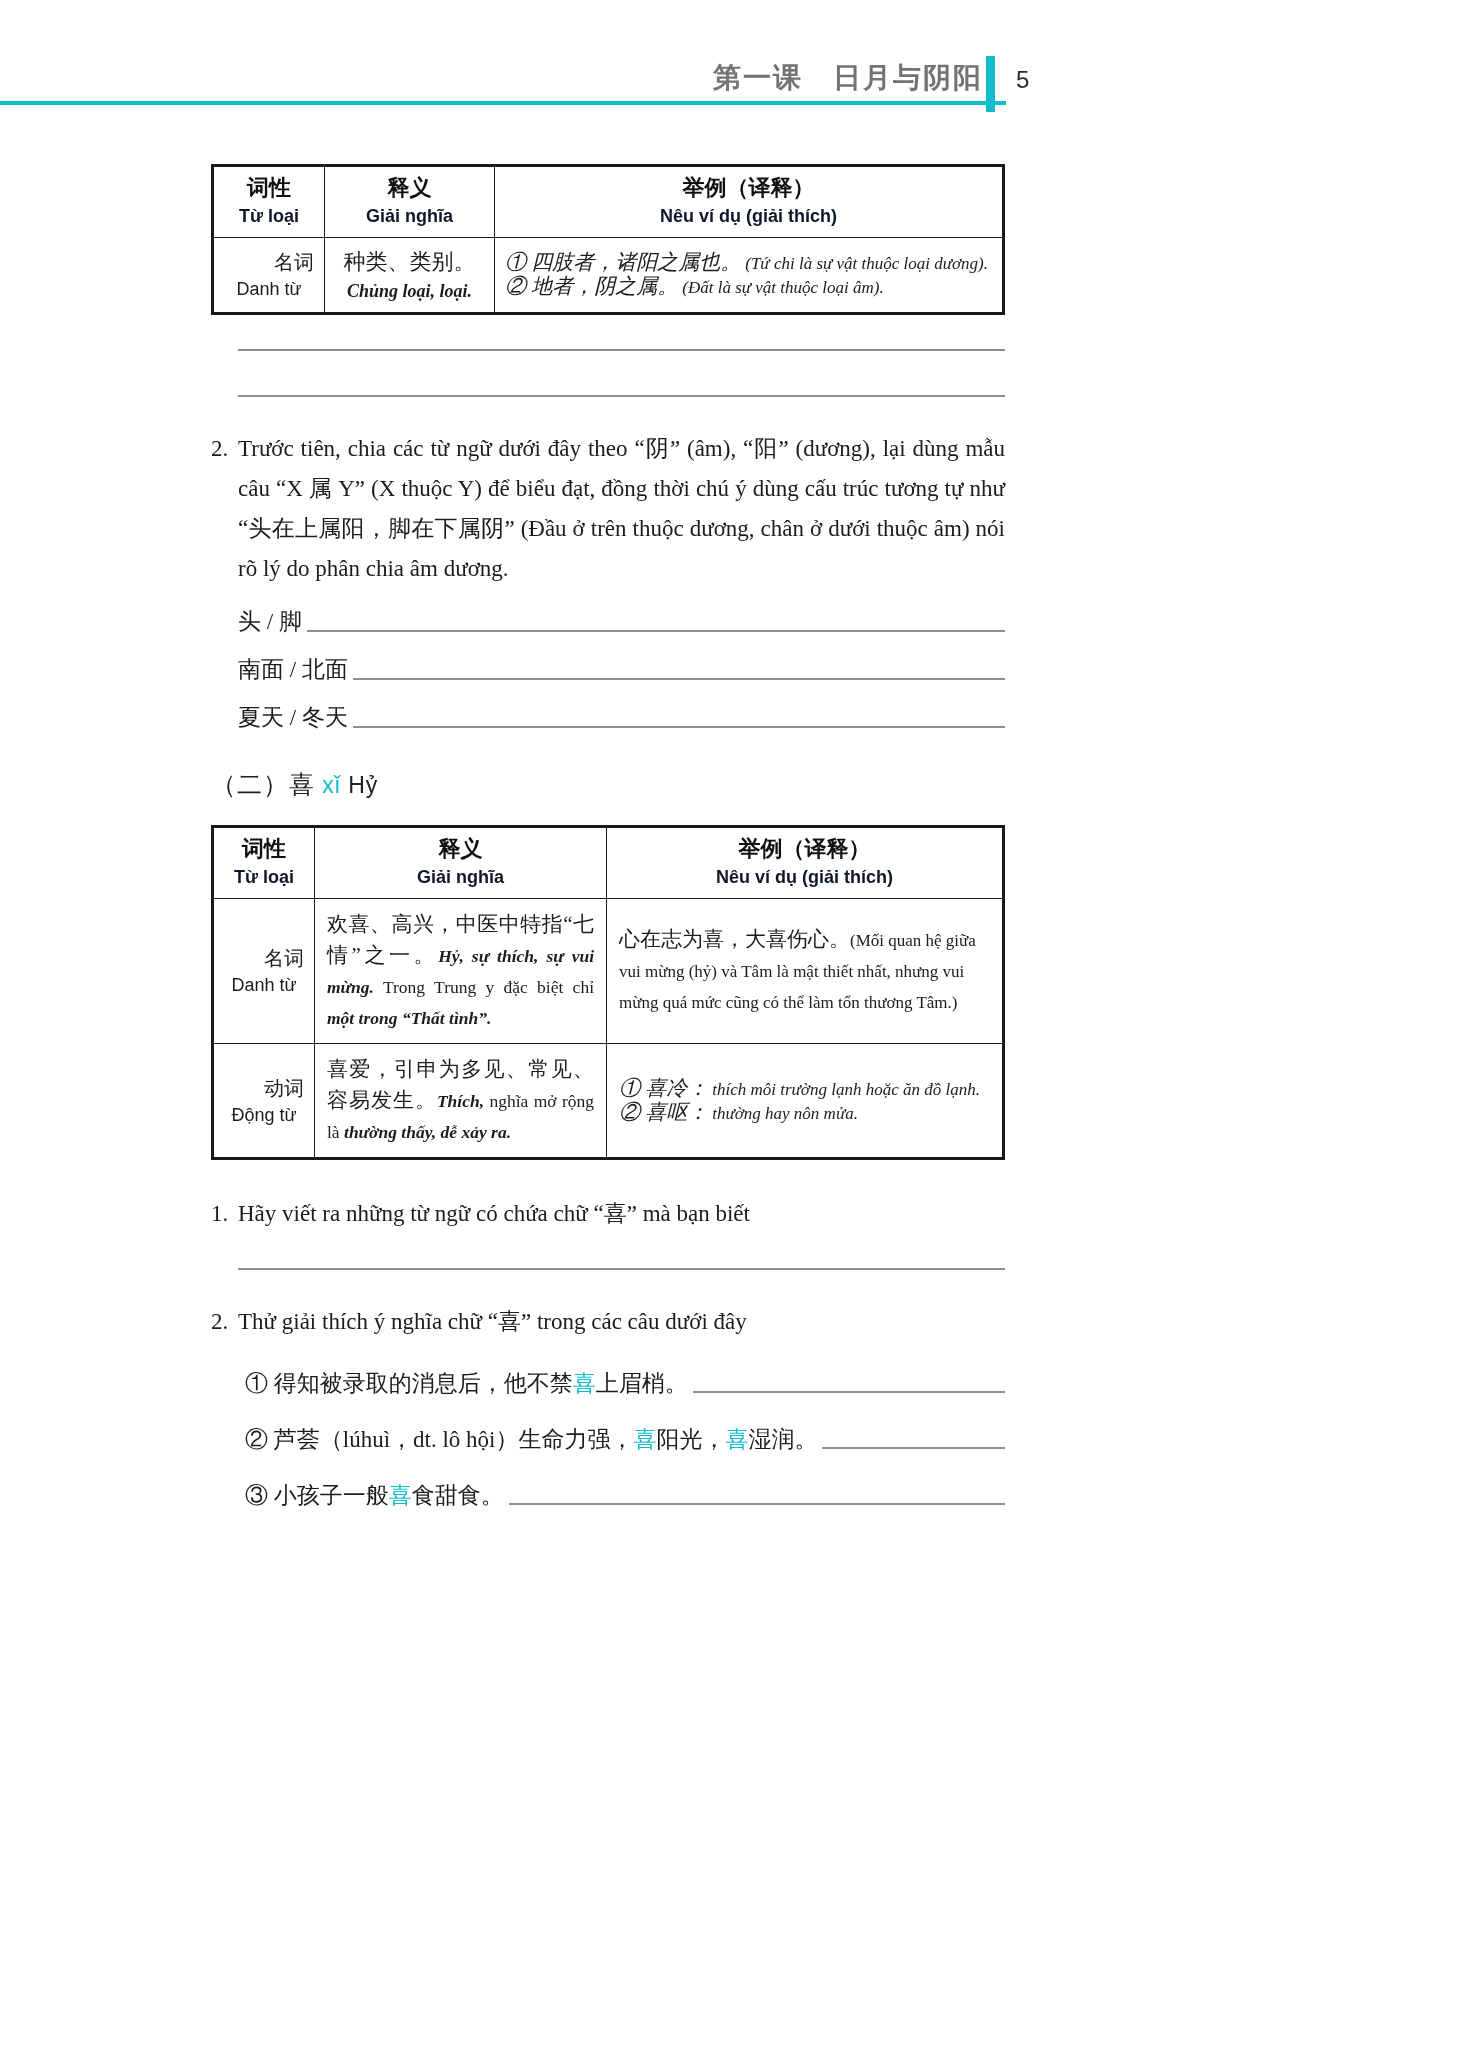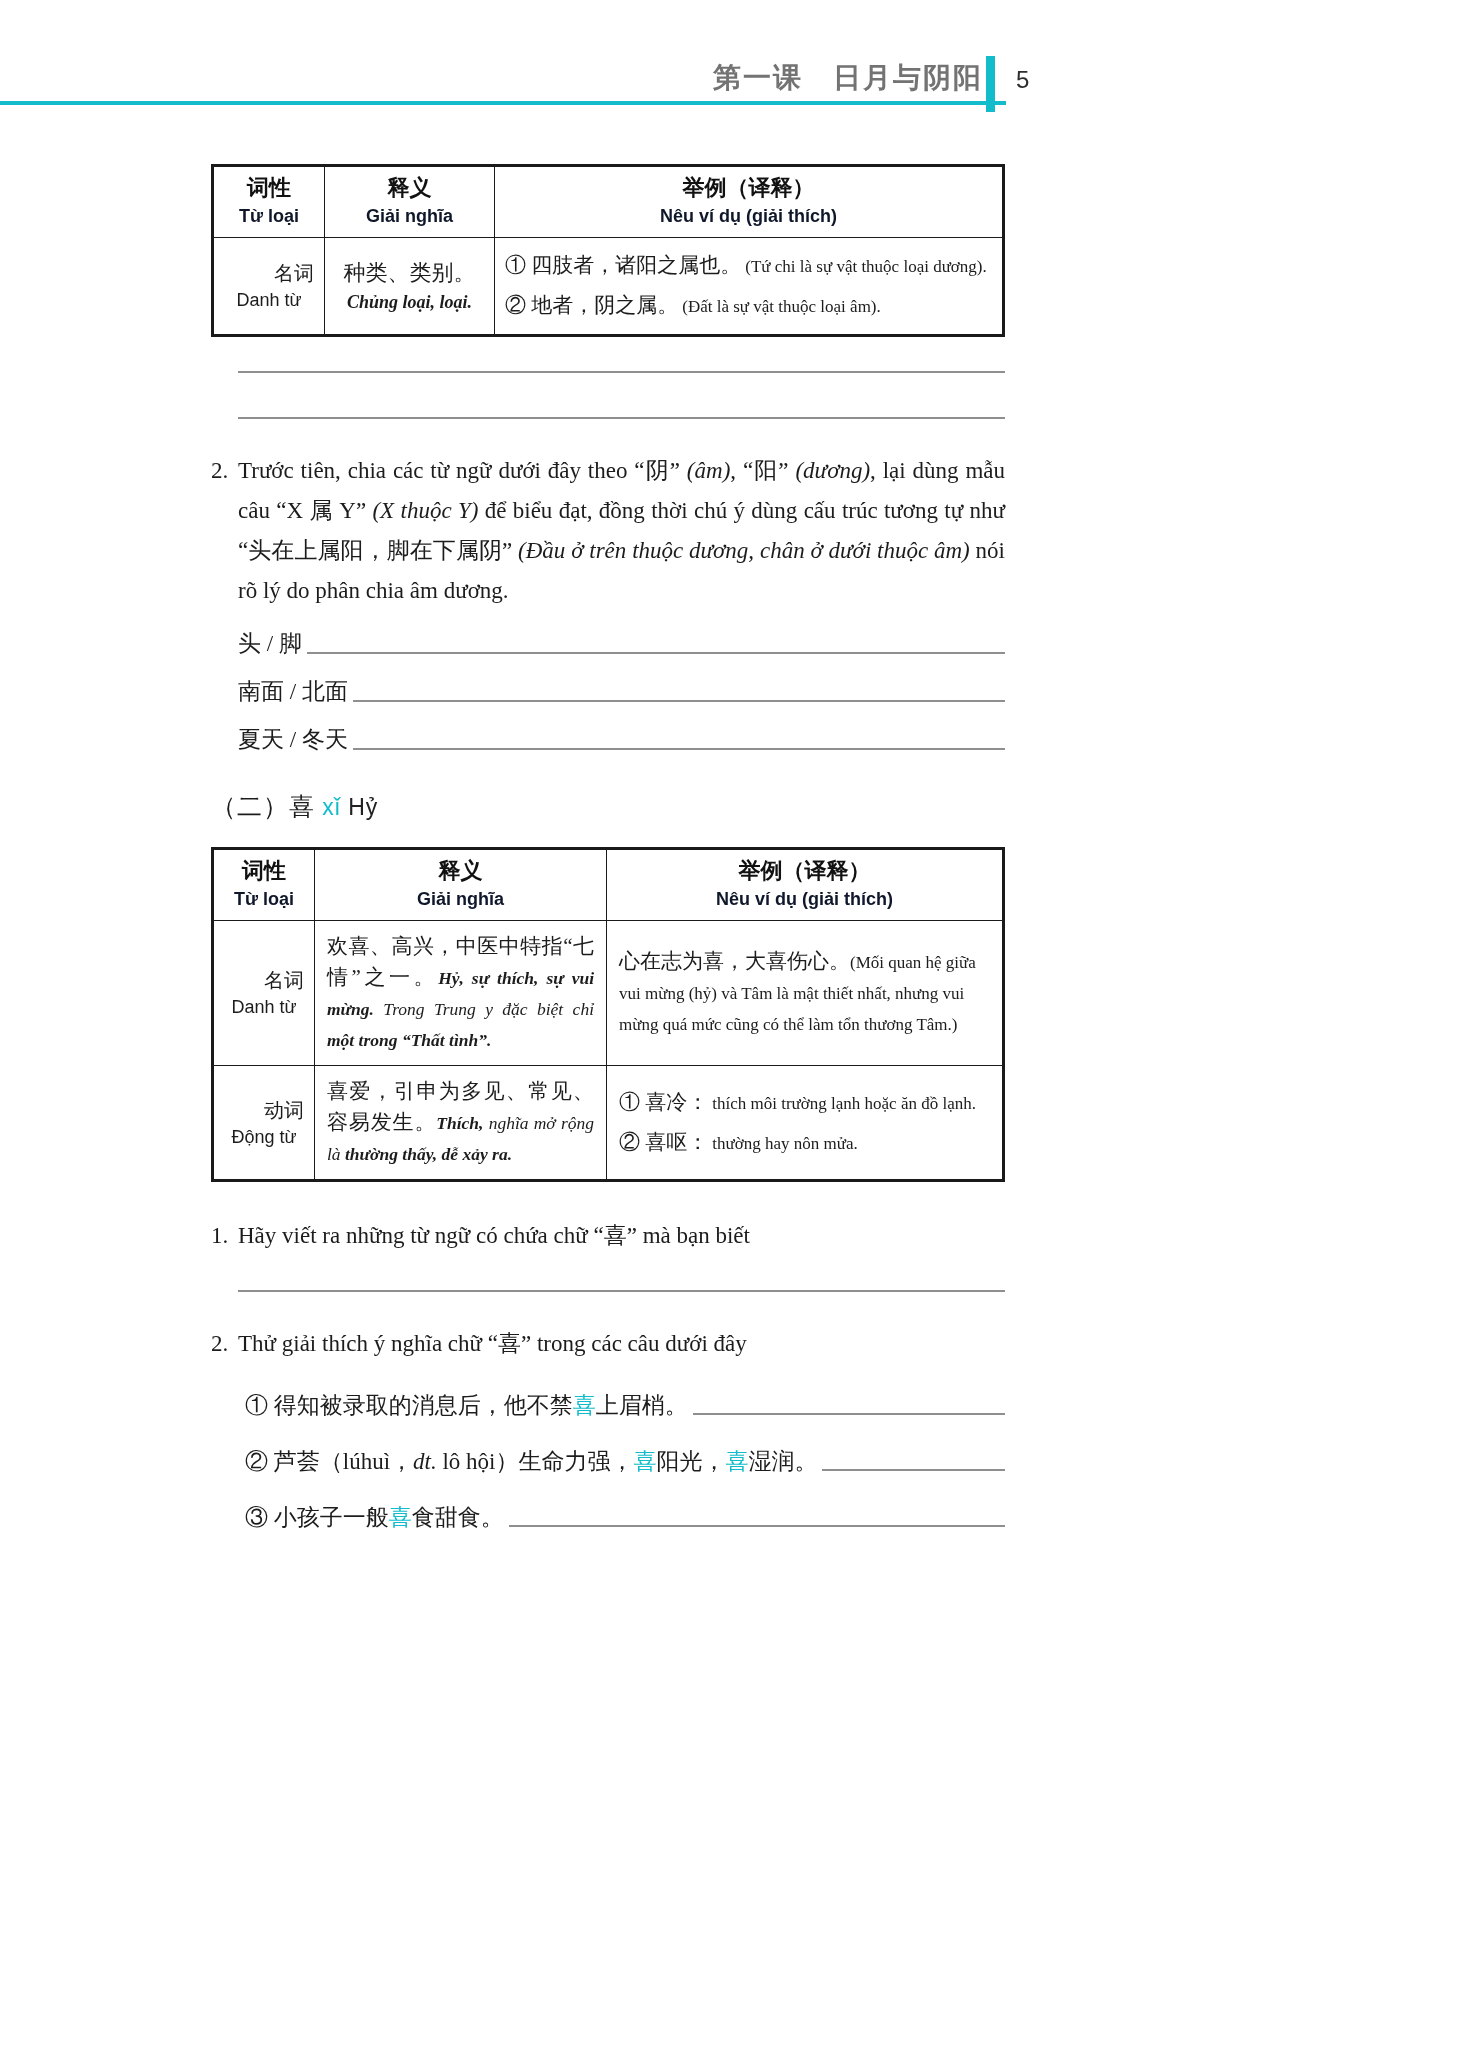--- a/index.html
+++ b/index.html
@@ -34,23 +34,23 @@
   .vocab-table th { text-align:center; padding:7px 6px 9px; }
   .th-zh { font-family:"Liberation Sans","DejaVu Sans",sans-serif; font-size:22px; font-weight:bold; color:#111; line-height:1.3; }
   .th-vi { font-family:"Liberation Sans","DejaVu Sans",sans-serif; font-size:18px; font-weight:bold; color:#0f172a; line-height:1.3; margin-top:2px; }
   .pos-cell { text-align:center; }
   .pos-zh { font-size:20px; line-height:1.35;text-align:right; }
   .pos-vi { font-family:"Liberation Sans","DejaVu Sans",sans-serif; font-size:18px; line-height:1.3; margin-top:2px; }
   .def-cell.center { text-align:center; }
   .def-zh { font-size:22px; line-height:1.45; }
   .def-vi { font-size:18px; line-height:1.45; }
   .bi { font-weight:bold; font-style:italic; }
-  .it { font-style:italic; }
+  .it { }
   .ex-cell { text-align:left; }
-  .ex-line { line-height:38px; }
+  .ex-line { line-height:22px;font-style:italic; }
   .ex-zh { font-size:21px; }
   .ex-vi { font-size:17px; }
   .t2 .def-cell { font-size:21px; line-height:31px; text-align:justify; padding:10px 12px; }
   .t2 .def-zh { font-size:21px; }
   .t2 .def-vi { font-size:17.5px; }
   .t2 .ex-cell { line-height:31px; padding:10px 12px; }
 
   
   .exercise {
     margin-top:32px; font-size:23px; line-height:40px;

